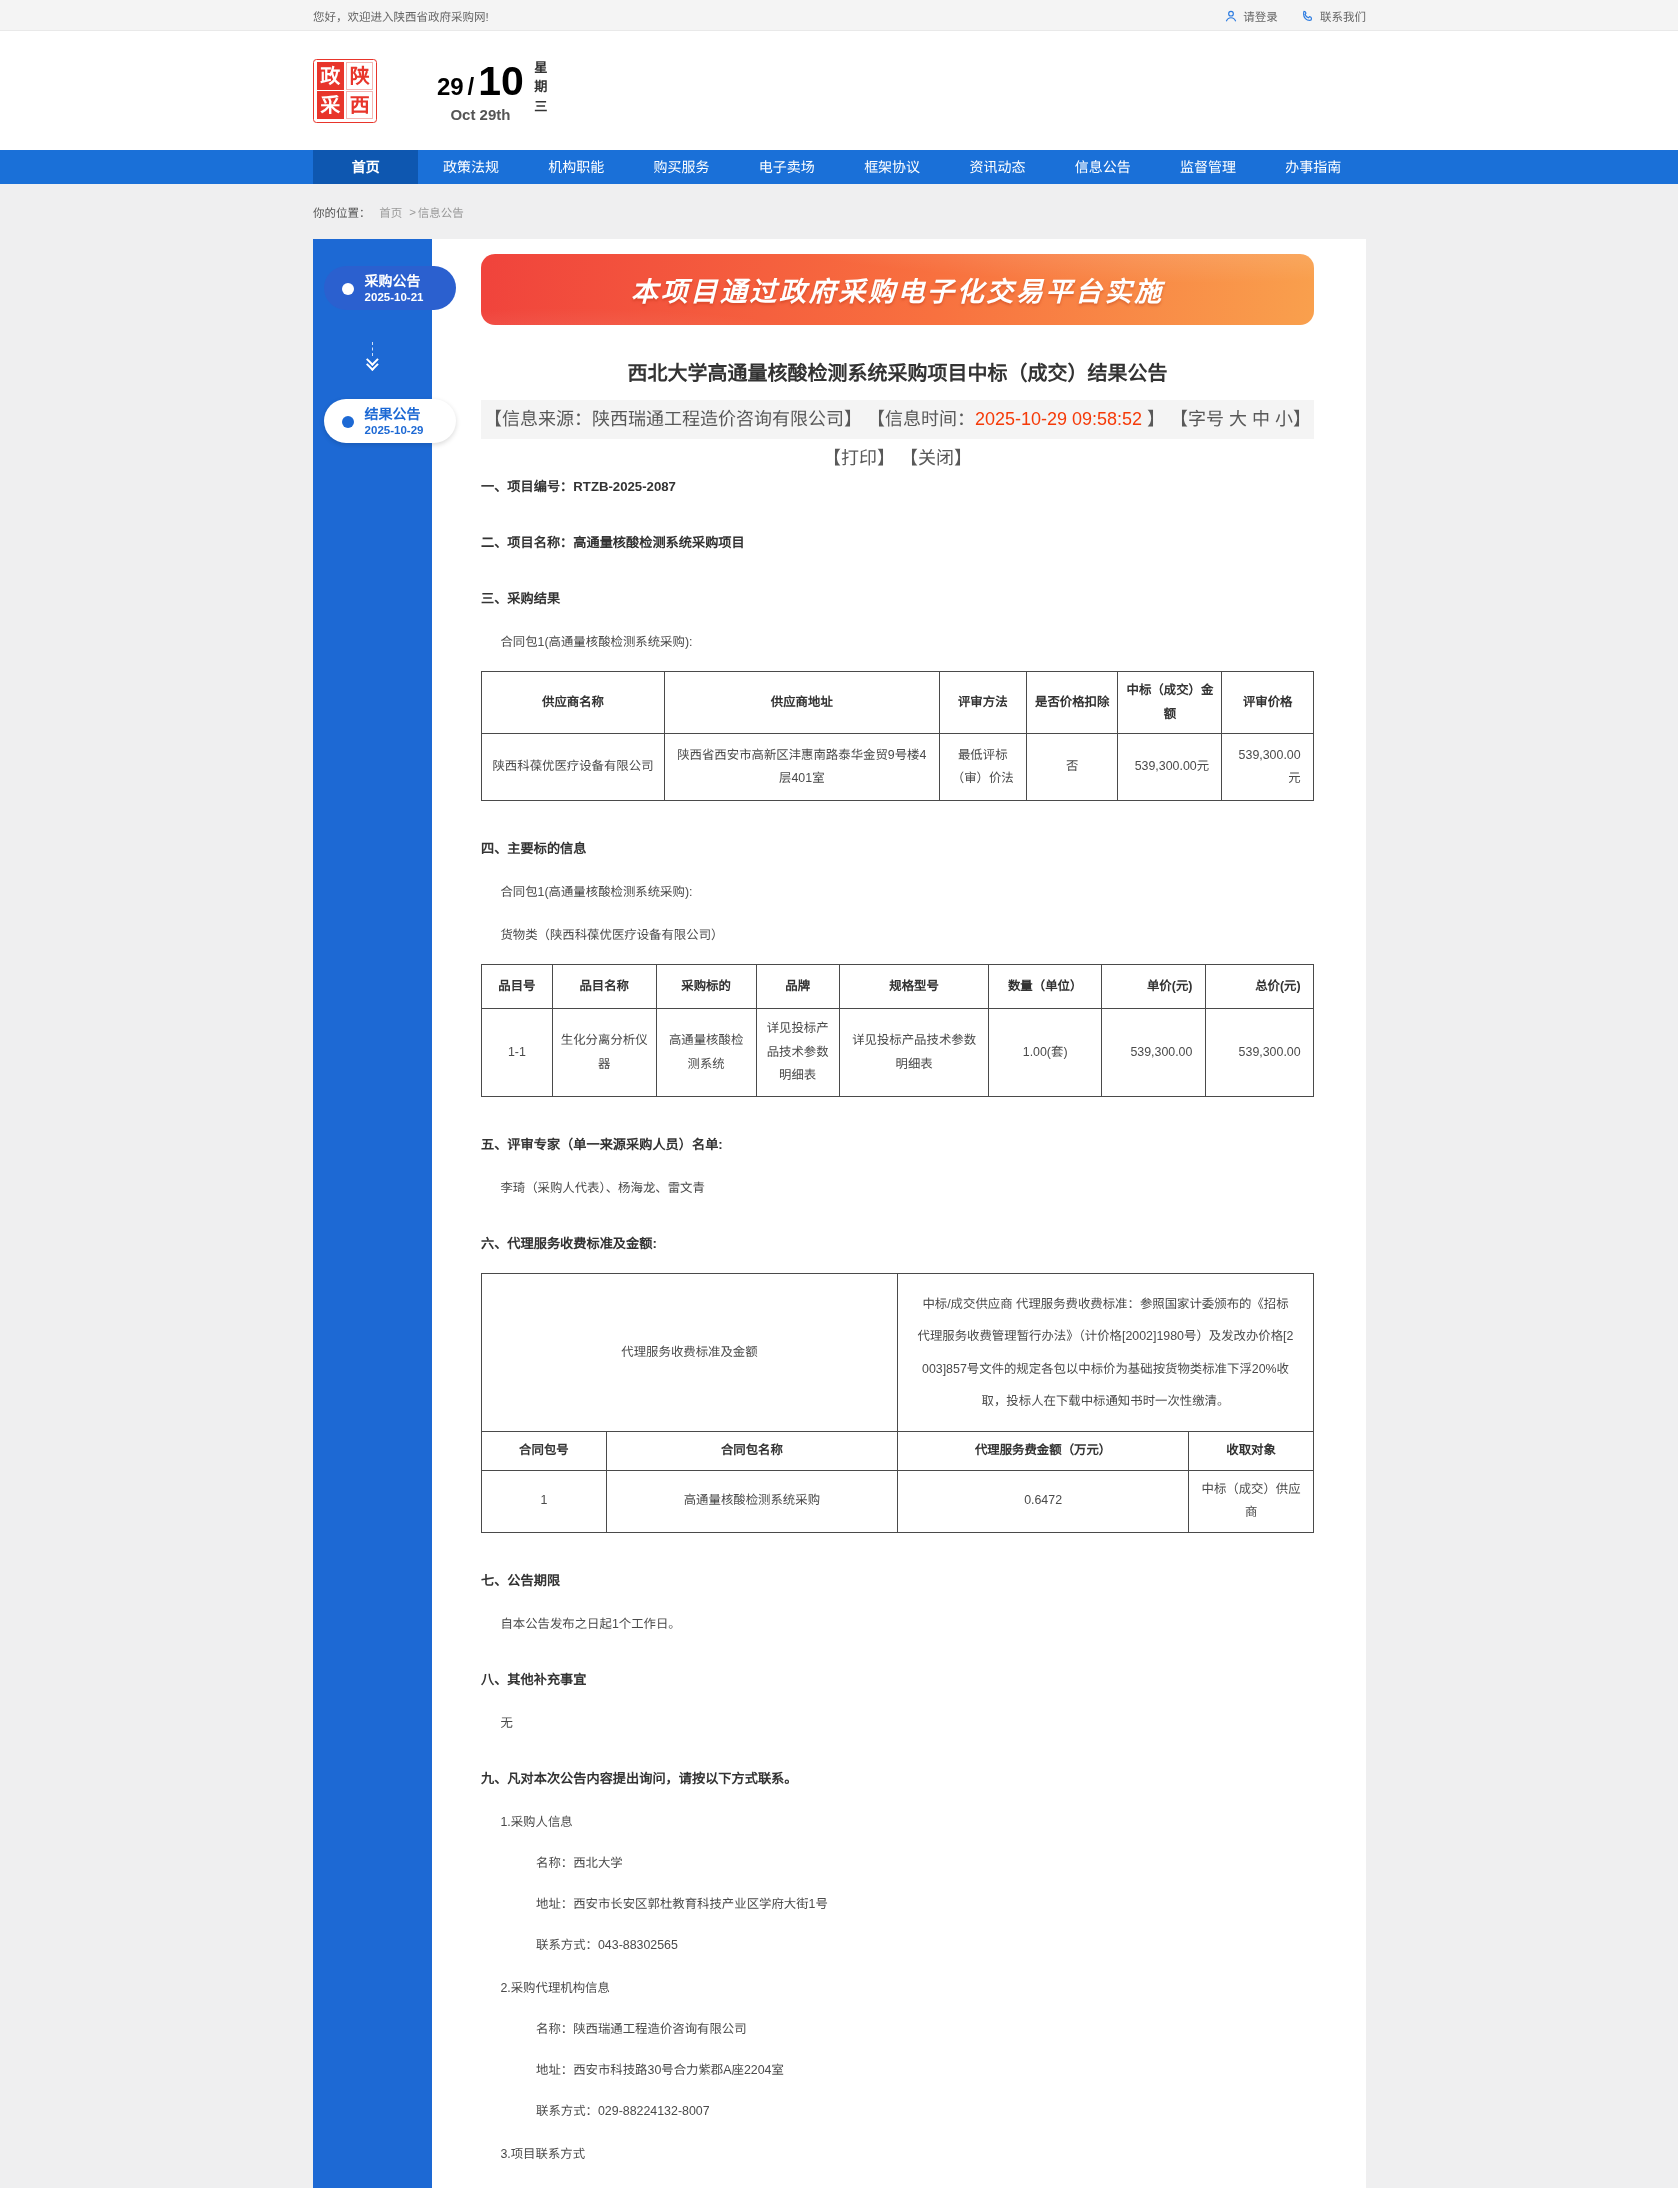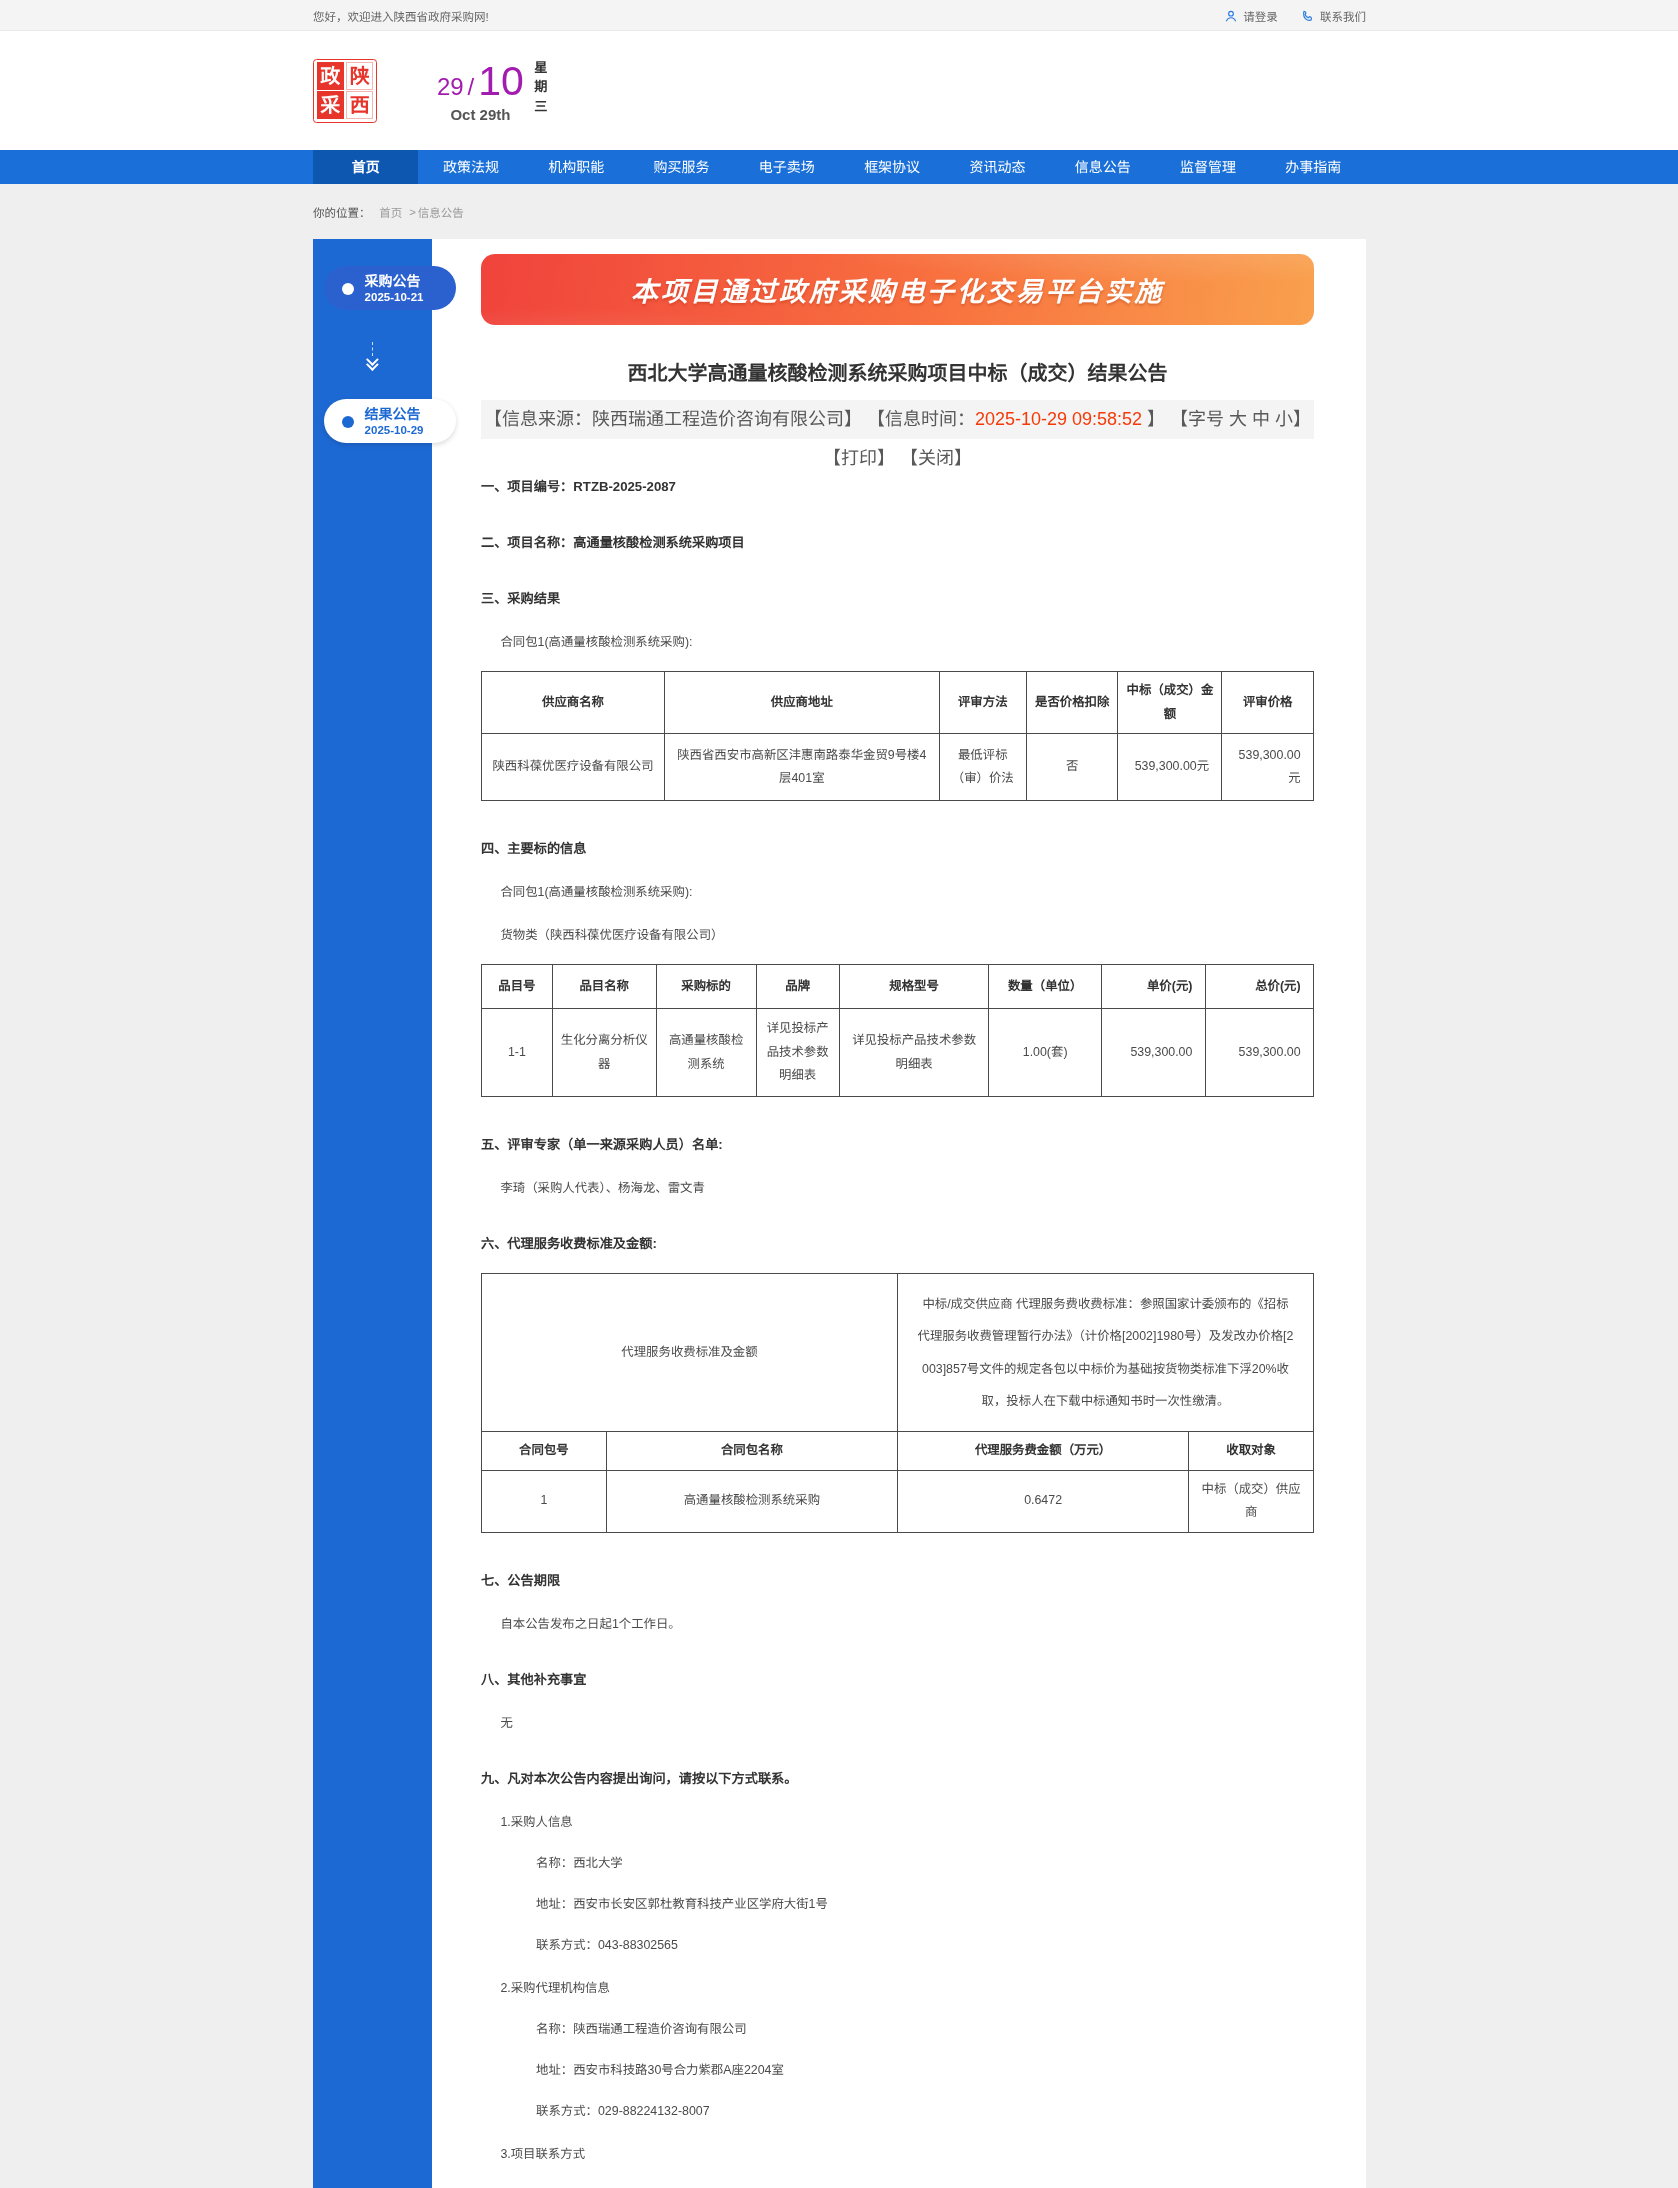--- a/index.html
+++ b/index.html
@@ -26,21 +26,21 @@
   .brand-title { font-size:24px; font-weight:bold; color:#3a3a3a; letter-spacing:8.8px; }
   .brand-sub { font-size:17.6px; font-weight:bold; color:#4a4a4a; margin-top:5.3px; letter-spacing:1.8px; }
   .search-box { margin-left:auto; display:flex; align-items:center; }
   .search-input { width:316px; height:35px; border:1.8px solid #2a7ae0; padding:0 12.4px; font-size:12.4px; color:#333; outline:none; }
   .search-input::placeholder { color:#9a9a9a; }
   .btn-search { height:35px; padding:0 11.5px; border:none; color:#fff; font-size:13.2px; cursor:pointer; margin-left:6.2px; }
   .btn-title { background:#2a80e8; }
   .btn-full { background:#1558aa; }
   .datebox { margin-left:60px; display:flex; align-items:flex-start; }
   .date-main { text-align:center; }
-  .date-nums { color:#a21caf; font-weight:normal; white-space:nowrap; }
+  .date-nums { color:#000000; font-weight:bold; white-space:nowrap; }
   .date-day { font-size:24px; }
   .date-sep { font-size:24px; }
   .date-month { font-size:41px; }
   .date-en { font-size:15px; font-weight:bold; color:#555; margin-top:1.8px; }
   .date-week { margin-left:10.6px; font-size:13.2px; color:#333; font-weight:bold; width:16px; line-height:1.5; }
 
   
   .nav { background:#1a70d8; height:34px; }
   .nav .wrap { display:flex; height:34px; }
   .nav-item { flex:1; text-align:center; line-height:34px; color:#fff; font-size:14px; cursor:pointer; }

